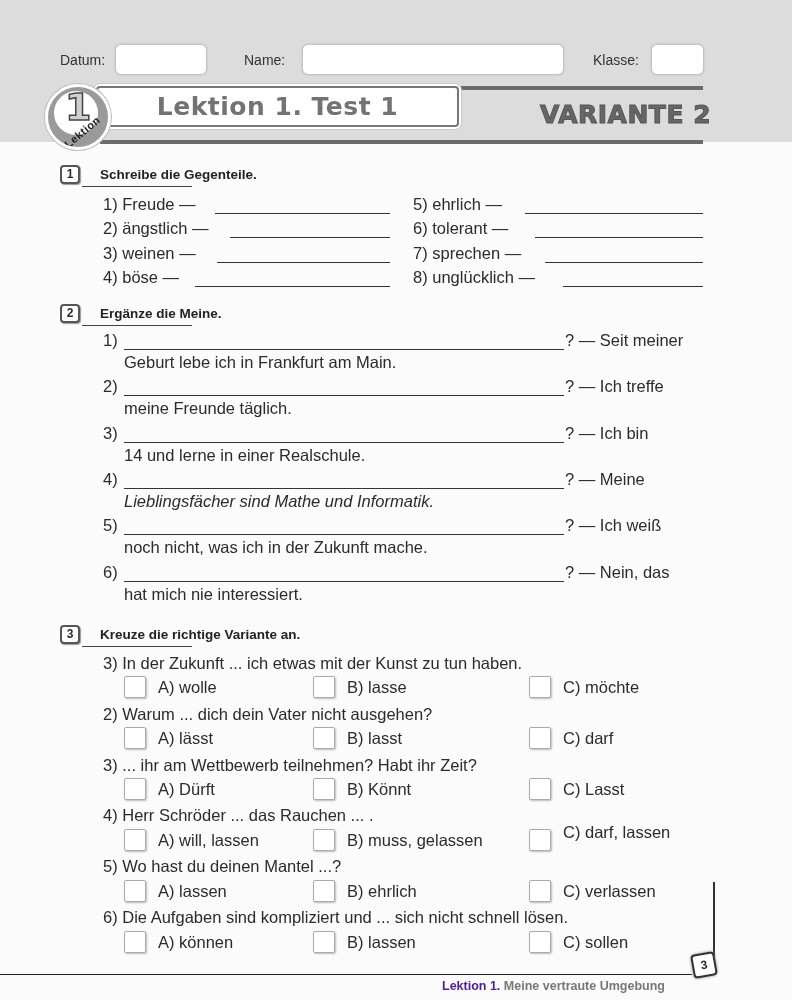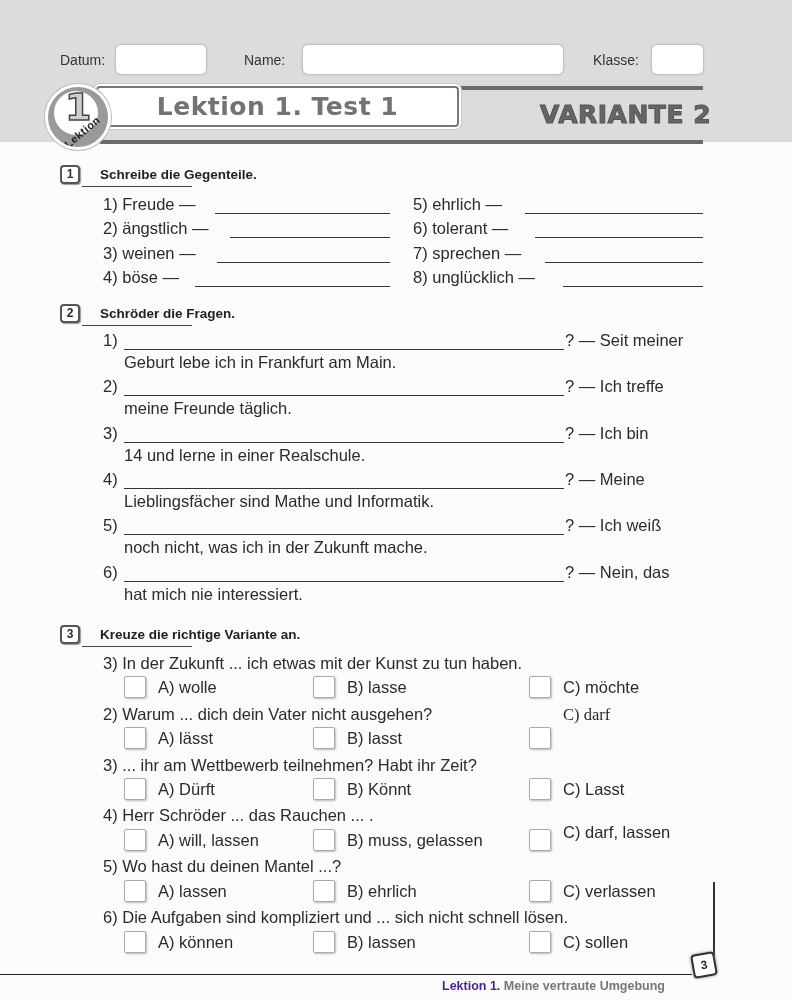--- a/index.html
+++ b/index.html
@@ -86,21 +86,21 @@
 <div class="blank" style="left:525px;top:213px;width:178px;"></div>
 <span class="line" style="left:413px;top:219px;">6) tolerant —</span>
 <div class="blank" style="left:535px;top:237px;width:168px;"></div>
 <span class="line" style="left:413px;top:244px;">7) sprechen —</span>
 <div class="blank" style="left:545px;top:262px;width:158px;"></div>
 <span class="line" style="left:413px;top:268px;">8) unglücklich —</span>
 <div class="blank" style="left:563px;top:286px;width:140px;"></div>
 
 <div class="task" style="top:304px;">
   <div class="task-num">2</div>
-  <div class="task-title">Schröder die Fragen.</div>
+  <div class="task-title">Ergänze die Meine.</div>
   <div class="task-underline"></div>
 </div>
 
 <span class="line" style="left:103px;top:331px;">1)</span>
 <div class="blank" style="left:124px;top:349px;width:440px;"></div>
 <span class="line" style="left:565px;top:331px;">? — Seit meiner</span>
 <span class="line" style="left:124px;top:353px;">Geburt lebe ich in Frankfurt am Main.</span>
 
 <span class="line" style="left:103px;top:377px;">2)</span>
 <div class="blank" style="left:124px;top:395px;width:440px;"></div>
@@ -108,21 +108,21 @@
 <span class="line" style="left:124px;top:399px;">meine Freunde täglich.</span>
 
 <span class="line" style="left:103px;top:424px;">3)</span>
 <div class="blank" style="left:124px;top:442px;width:440px;"></div>
 <span class="line" style="left:565px;top:424px;">? — Ich bin</span>
 <span class="line" style="left:124px;top:446px;">14 und lerne in einer Realschule.</span>
 
 <span class="line" style="left:103px;top:470px;">4)</span>
 <div class="blank" style="left:124px;top:488px;width:440px;"></div>
 <span class="line" style="left:565px;top:470px;">? — Meine</span>
-<span class="line" style="left:124px;top:492px;">Lieblingsfächer sind Mathe und Informatik.</span>
+<span class="line" style="left:124px;top:492px;font-style:italic;">Lieblingsfächer sind Mathe und Informatik.</span>
 
 <span class="line" style="left:103px;top:516px;">5)</span>
 <div class="blank" style="left:124px;top:534px;width:440px;"></div>
 <span class="line" style="left:565px;top:516px;">? — Ich weiß</span>
 <span class="line" style="left:124px;top:538px;">noch nicht, was ich in der Zukunft mache.</span>
 
 <span class="line" style="left:103px;top:563px;">6)</span>
 <div class="blank" style="left:124px;top:581px;width:440px;"></div>
 <span class="line" style="left:565px;top:563px;">? — Nein, das</span>
 <span class="line" style="left:124px;top:585px;">hat mich nie interessiert.</span>
@@ -140,21 +140,21 @@
 <span class="opt" style="left:347px;top:678px;">B) lasse</span>
 <div class="cb" style="left:529px;top:676px;"></div>
 <span class="opt" style="left:563px;top:678px;">C) möchte</span>
 
 <span class="line" style="left:103px;top:705px;">2) Warum ... dich dein Vater nicht ausgehen?</span>
 <div class="cb" style="left:124px;top:727px;"></div>
 <span class="opt" style="left:158px;top:729px;">A) lässt</span>
 <div class="cb" style="left:313px;top:727px;"></div>
 <span class="opt" style="left:347px;top:729px;">B) lasst</span>
 <div class="cb" style="left:529px;top:727px;"></div>
-<span class="opt" style="left:563px;top:705px;font-family:Liberation Serif, serif;">C) darf</span>
+<span class="opt" style="left:563px;top:729px;">C) darf</span>
 
 <span class="line" style="left:103px;top:756px;">3) ... ihr am Wettbewerb teilnehmen? Habt ihr Zeit?</span>
 <div class="cb" style="left:124px;top:778px;"></div>
 <span class="opt" style="left:158px;top:780px;">A) Dürft</span>
 <div class="cb" style="left:313px;top:778px;"></div>
 <span class="opt" style="left:347px;top:780px;">B) Könnt</span>
 <div class="cb" style="left:529px;top:778px;"></div>
 <span class="opt" style="left:563px;top:780px;">C) Lasst</span>
 
 <span class="line" style="left:103px;top:806px;">4) Herr Schröder ... das Rauchen ... .</span>

